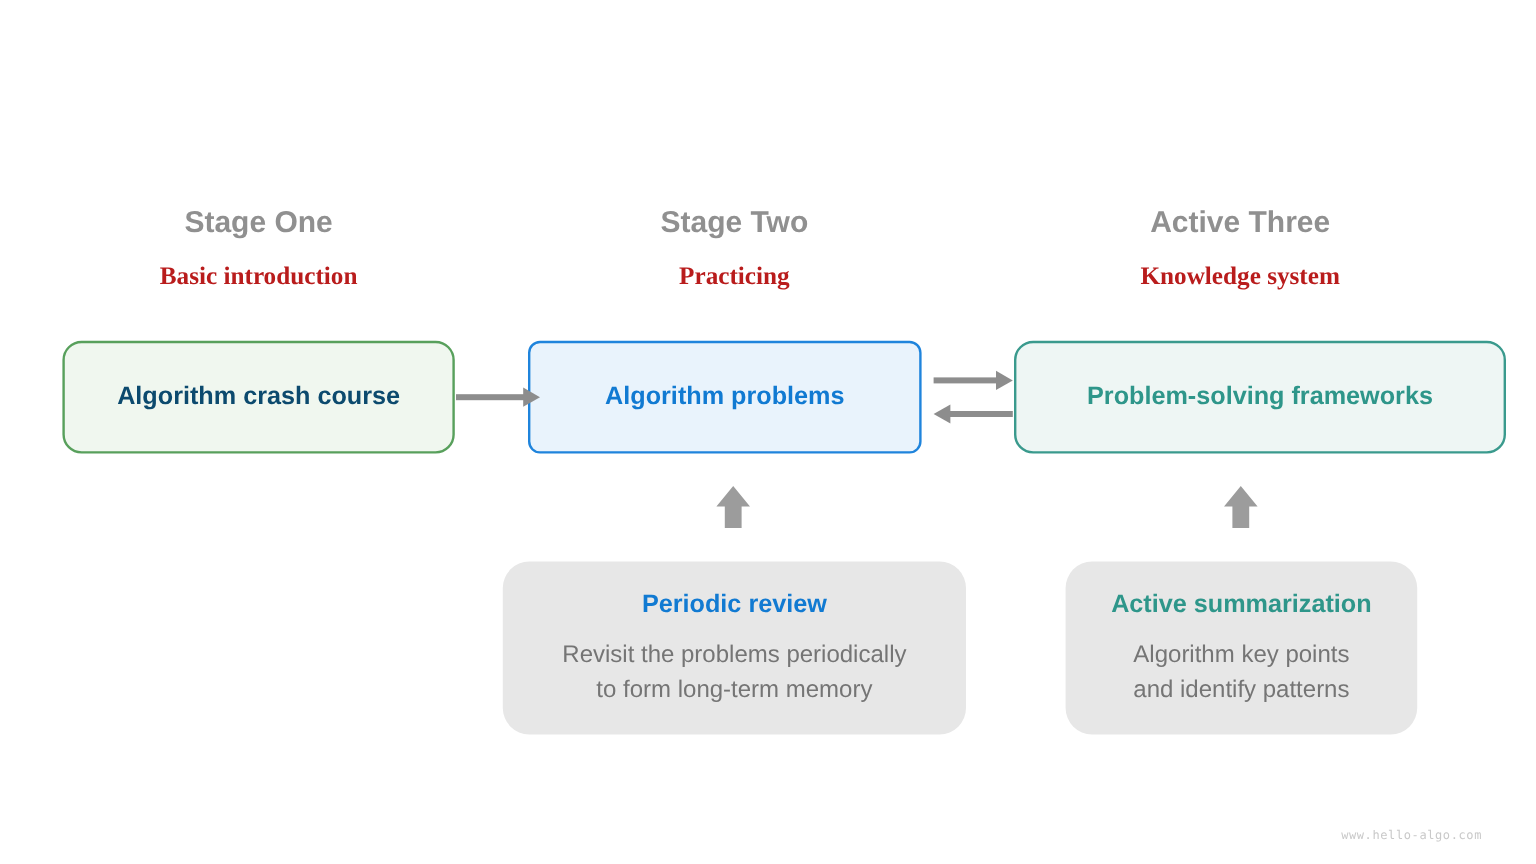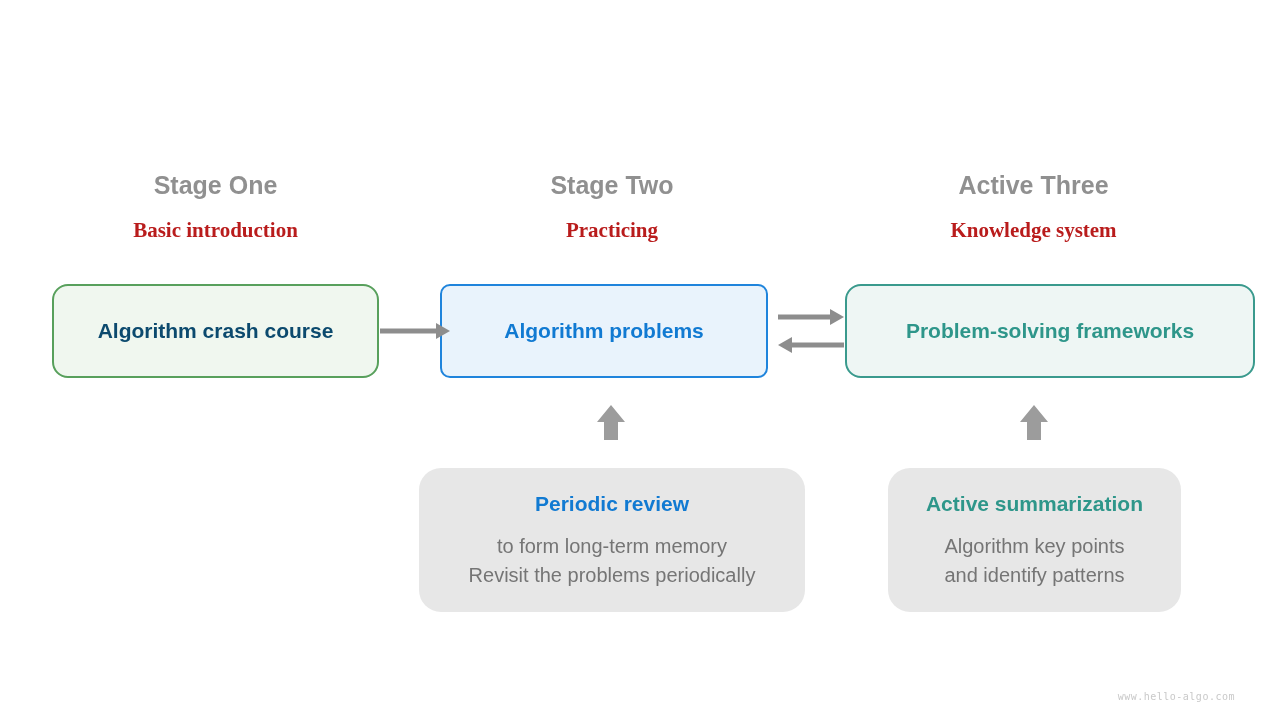--- a/index.html
+++ b/index.html
@@ -170,22 +170,22 @@
     </g>
 
     <polygon points="597,422 611,405 625,422 618,422 618,440 604,440 604,422" fill="#9c9c9c"></polygon>
 
     <polygon points="1020,422 1034,405 1048,422 1041,422 1041,440 1027,440 1027,422" fill="#9c9c9c"></polygon>
   </svg>
 
   <div class="note-box n1">
     <div class="note-title blue">Periodic review</div>
     <div class="note-body">
+      <div>Revisit the problems periodically</div>
       <div>to form long-term memory</div>
-      <div>Revisit the problems periodically</div>
     </div>
   </div>
   <div class="note-box n2">
     <div class="note-title teal">Active summarization</div>
     <div class="note-body">
       <div>Algorithm key points</div>
       <div>and identify patterns</div>
     </div>
   </div>
 

